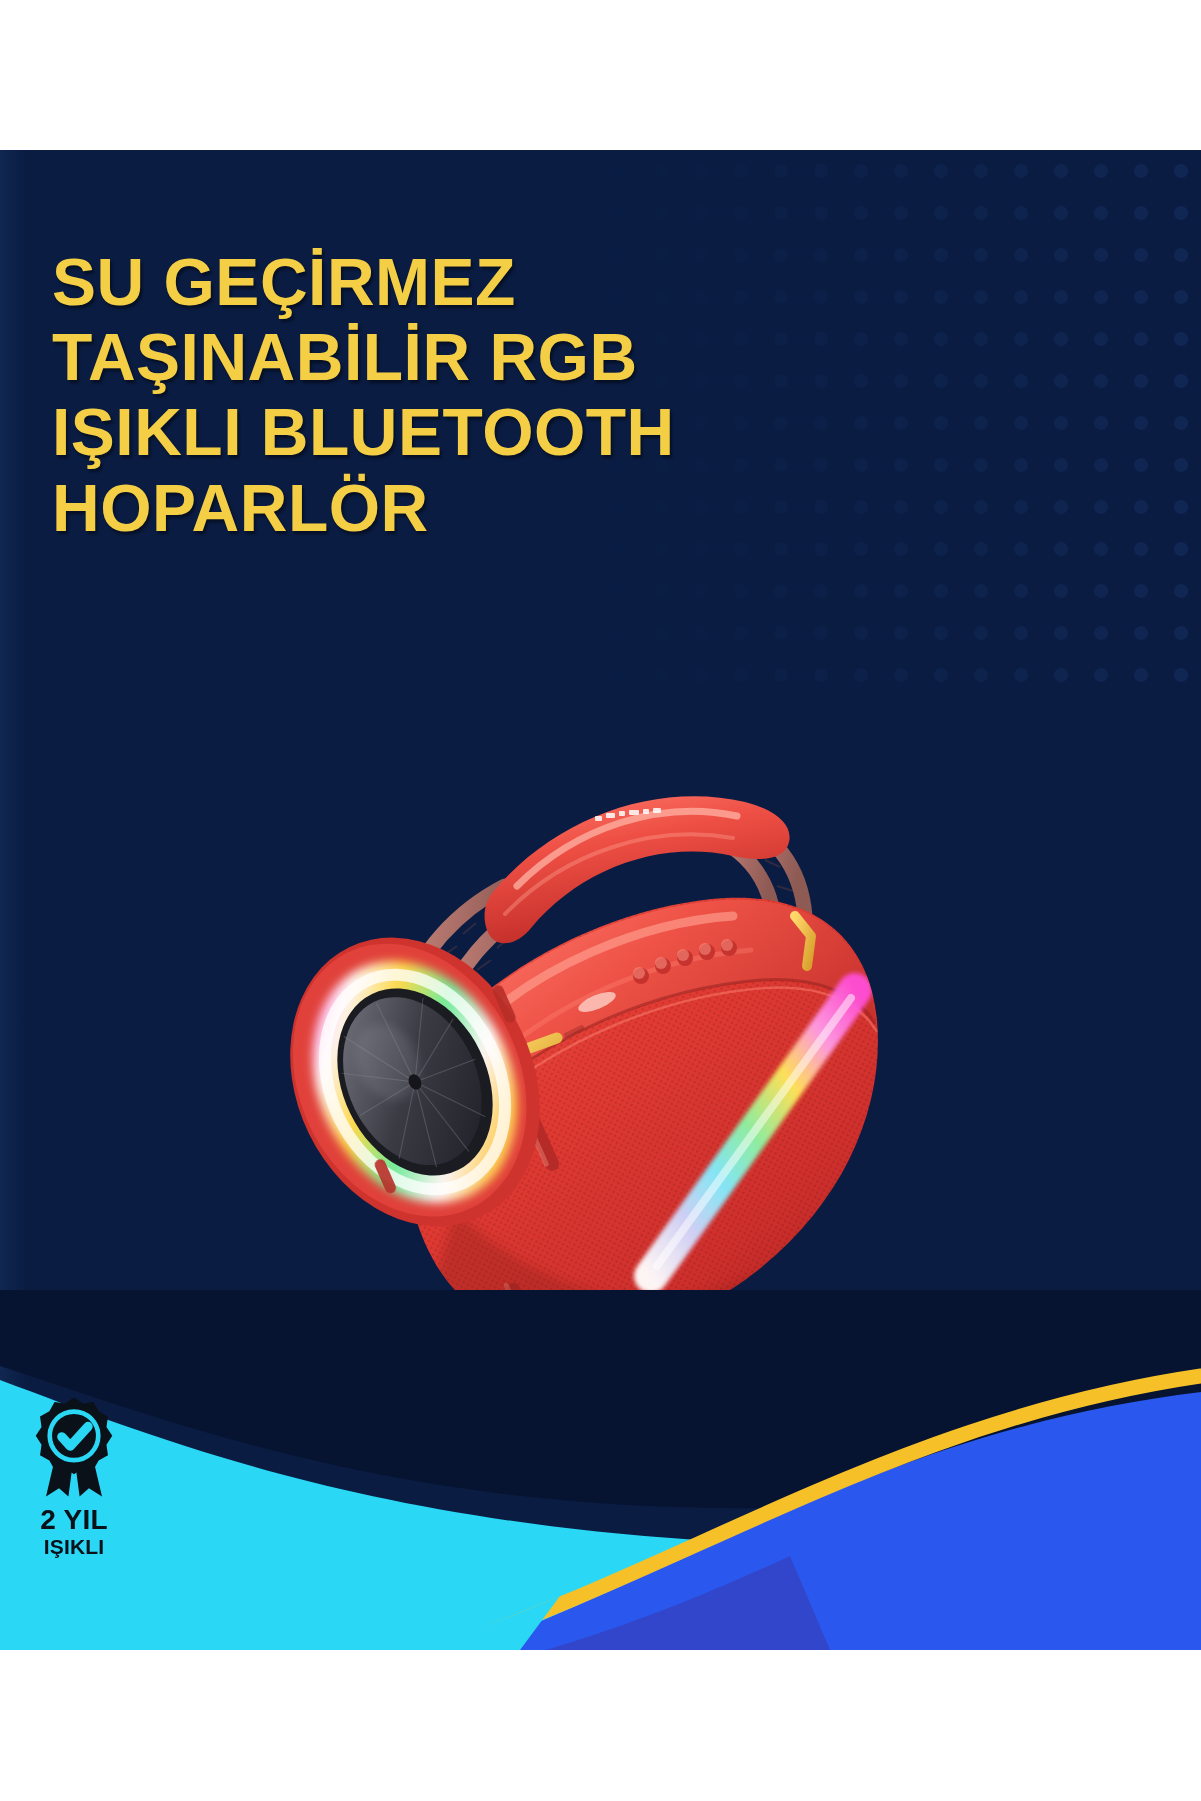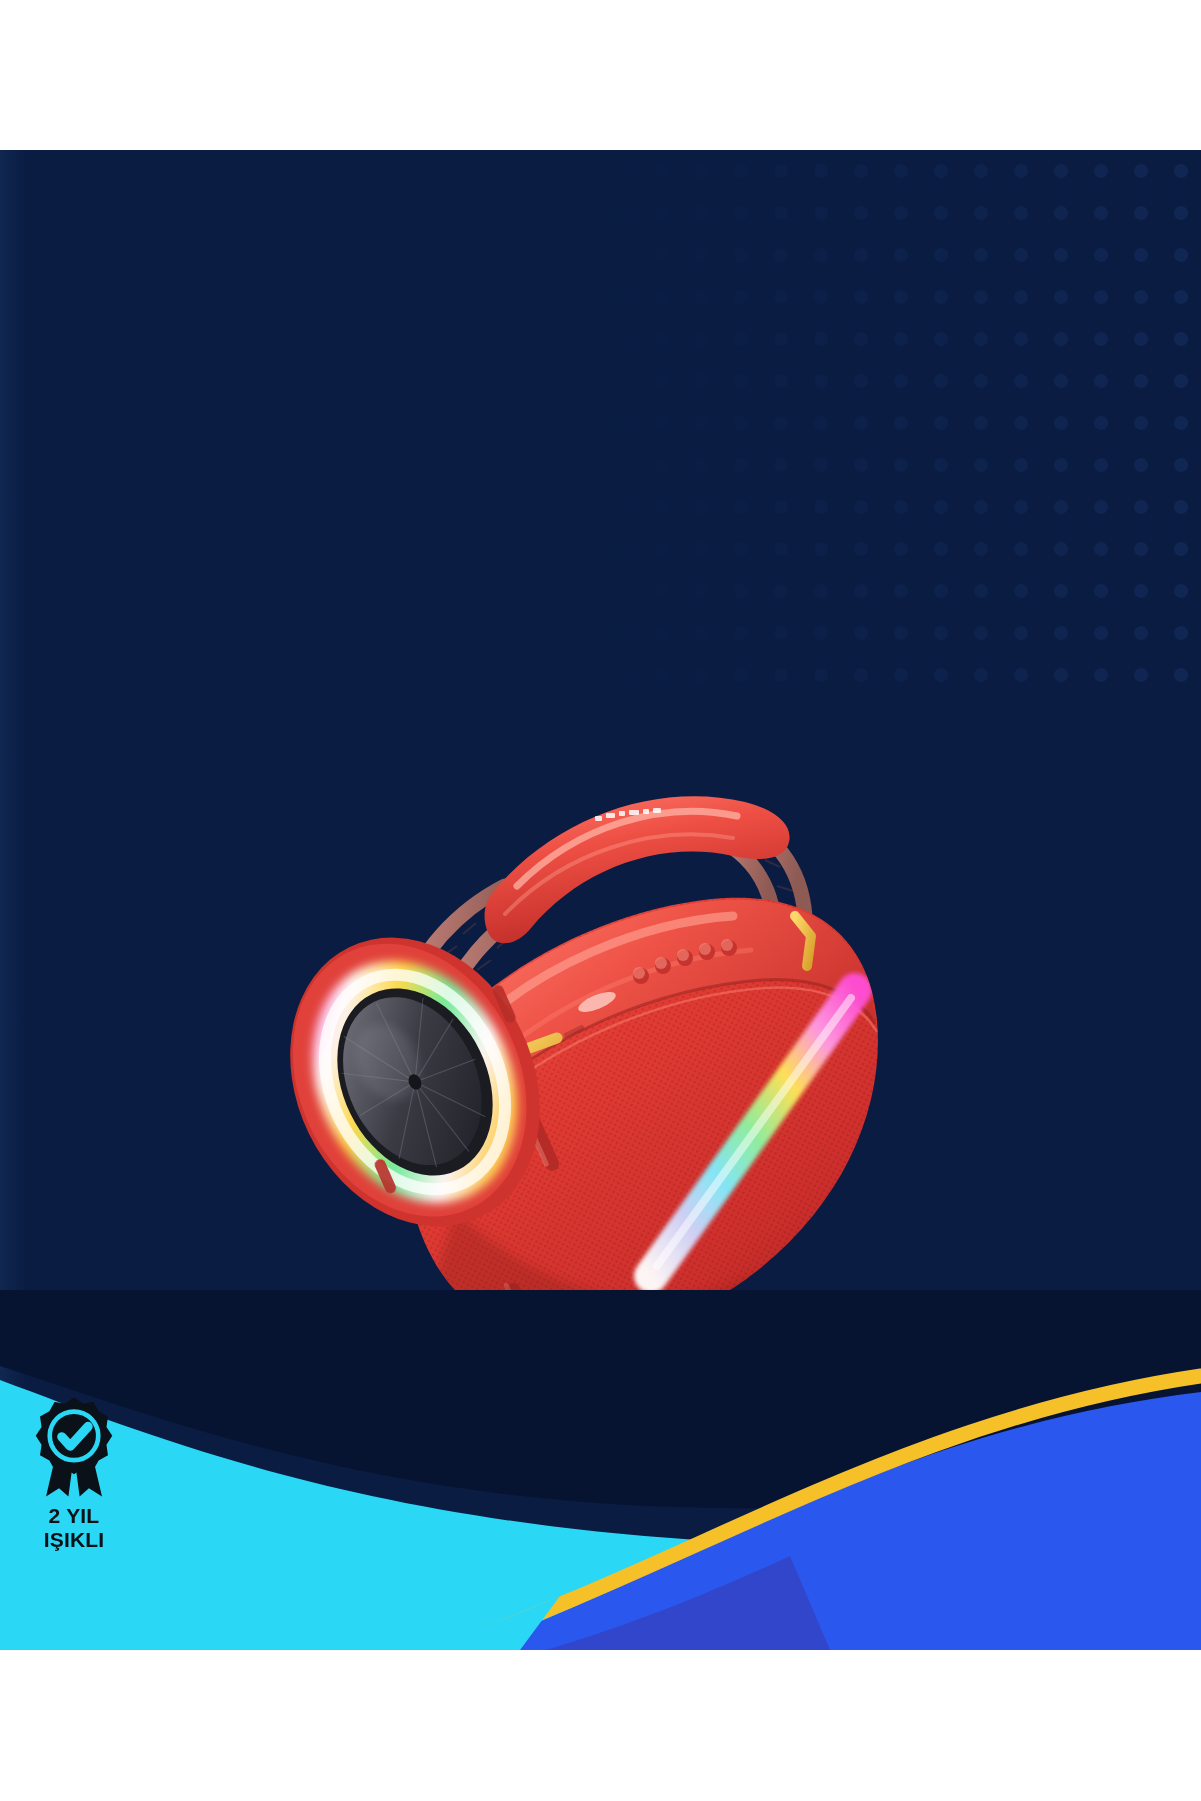--- a/index.html
+++ b/index.html
@@ -96,21 +96,21 @@
     top: 1392px;
     width: 132px;
     height: 170px;
     text-align: center;
     color: #08121f;
   }
   .badge-mark { width: 112px; height: 112px; display:block; margin: 0 auto; }
   .badge-line {
     font-family: "Liberation Sans", sans-serif;
     font-weight: 700;
-    font-size: 21px;
+    font-size: 28px;
     line-height: 1.12;
     letter-spacing: .2px;
     color: #0a1118;
   }
   .badge-line.l2 { font-size: 21px; }
 </style>
 </head>
 <body>
 
 <div id="poster">
@@ -128,20 +128,24 @@
         <mask id="dotMask">
           <rect x="0" y="0" width="600" height="560" fill="url(#dotFade)"></rect>
         </mask>
         <pattern id="dotGrid" x="0" y="0" width="40" height="42" patternUnits="userSpaceOnUse">
           <circle cx="20" cy="21" r="7" fill="#2a4f93"></circle>
         </pattern>
       </defs>
       <rect x="0" y="0" width="600" height="560" fill="url(#dotGrid)" mask="url(#dotMask)"></rect>
     </svg>
 
+    <div class="headline">SU GEÇİRMEZ
+TAŞINABİLİR RGB
+IŞIKLI BLUETOOTH
+HOPARLÖR</div>
 
     <div class="product">
       <svg class="prod-svg" viewBox="0 0 760 700" preserveAspectRatio="xMidYMid meet">
         <defs>
           <linearGradient id="bodyG" x1="0.1" y1="0" x2="0.95" y2="1">
             <stop offset="0%" stop-color="#f0584c"></stop>
             <stop offset="35%" stop-color="#e23b33"></stop>
             <stop offset="75%" stop-color="#cf2f2c"></stop>
             <stop offset="100%" stop-color="#a92220"></stop>
           </linearGradient>

